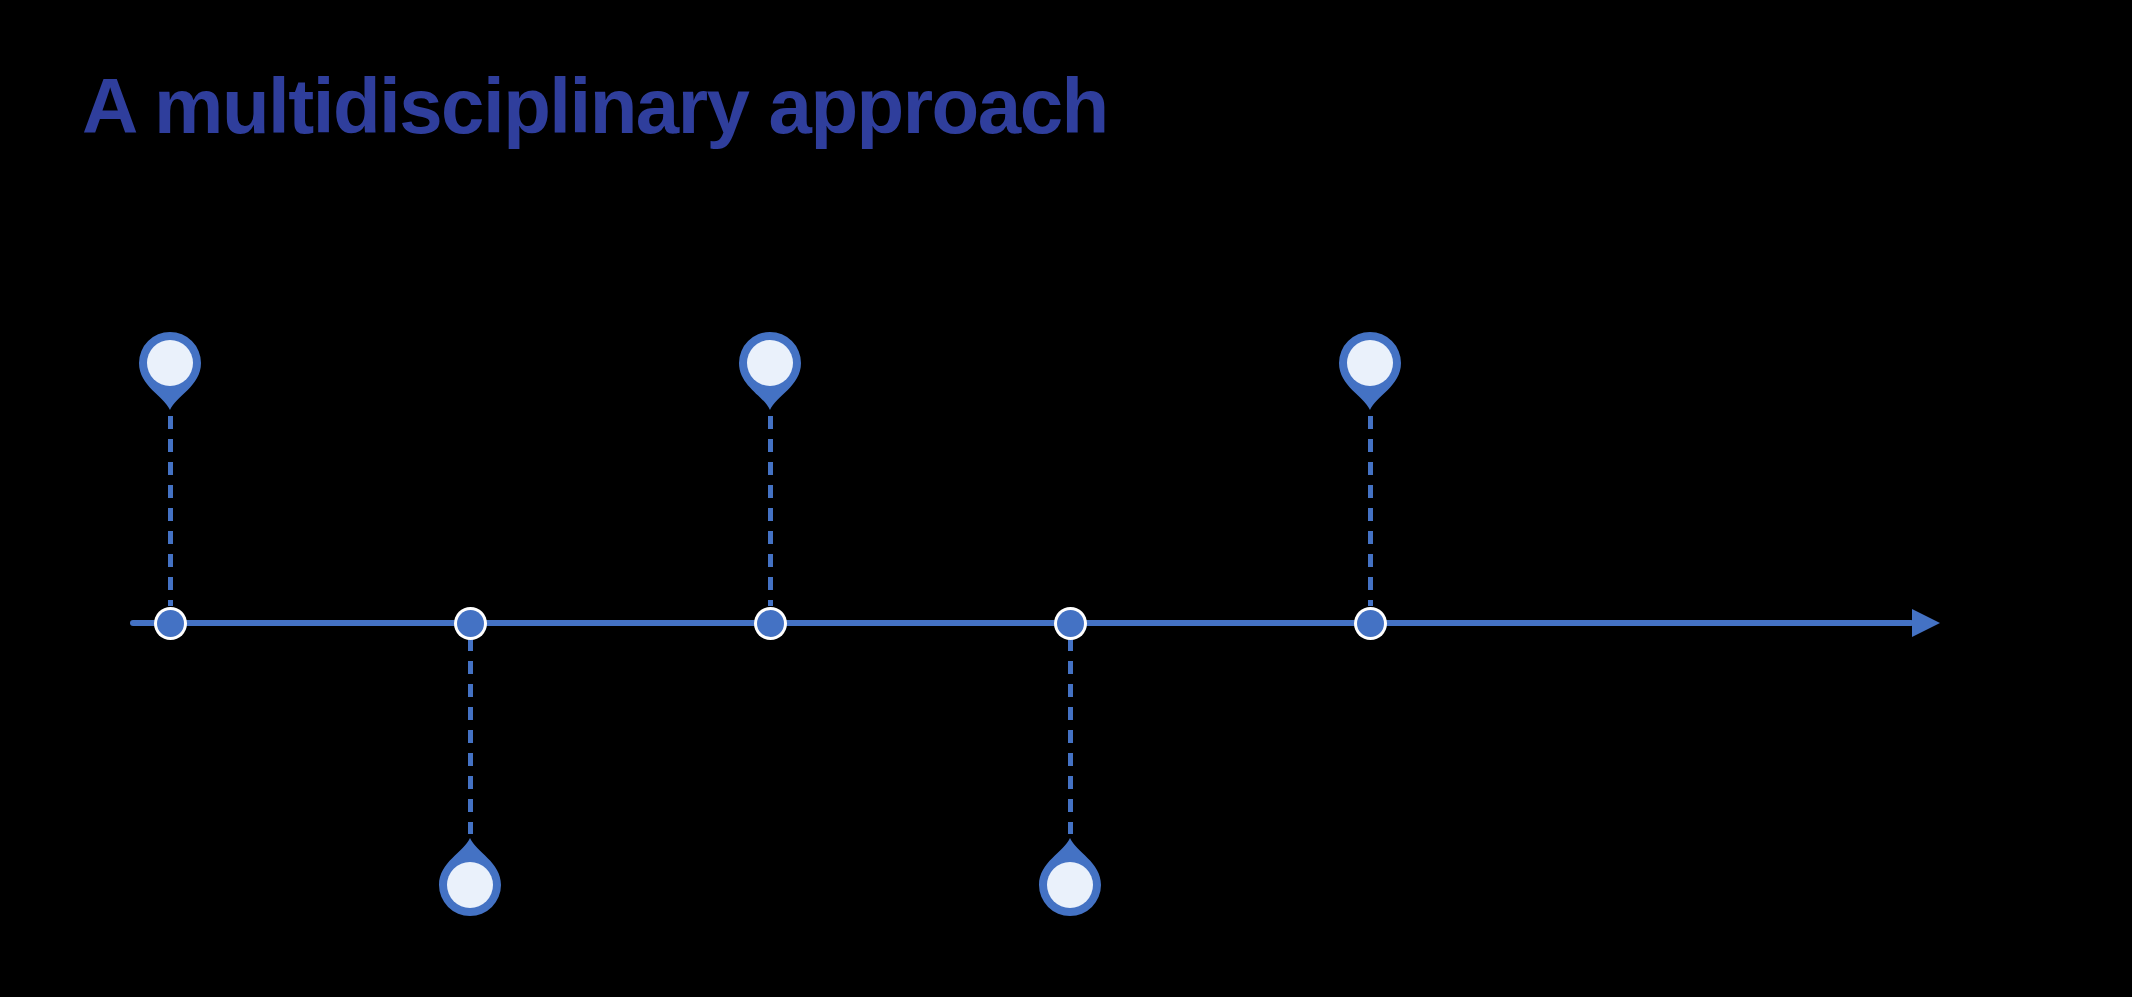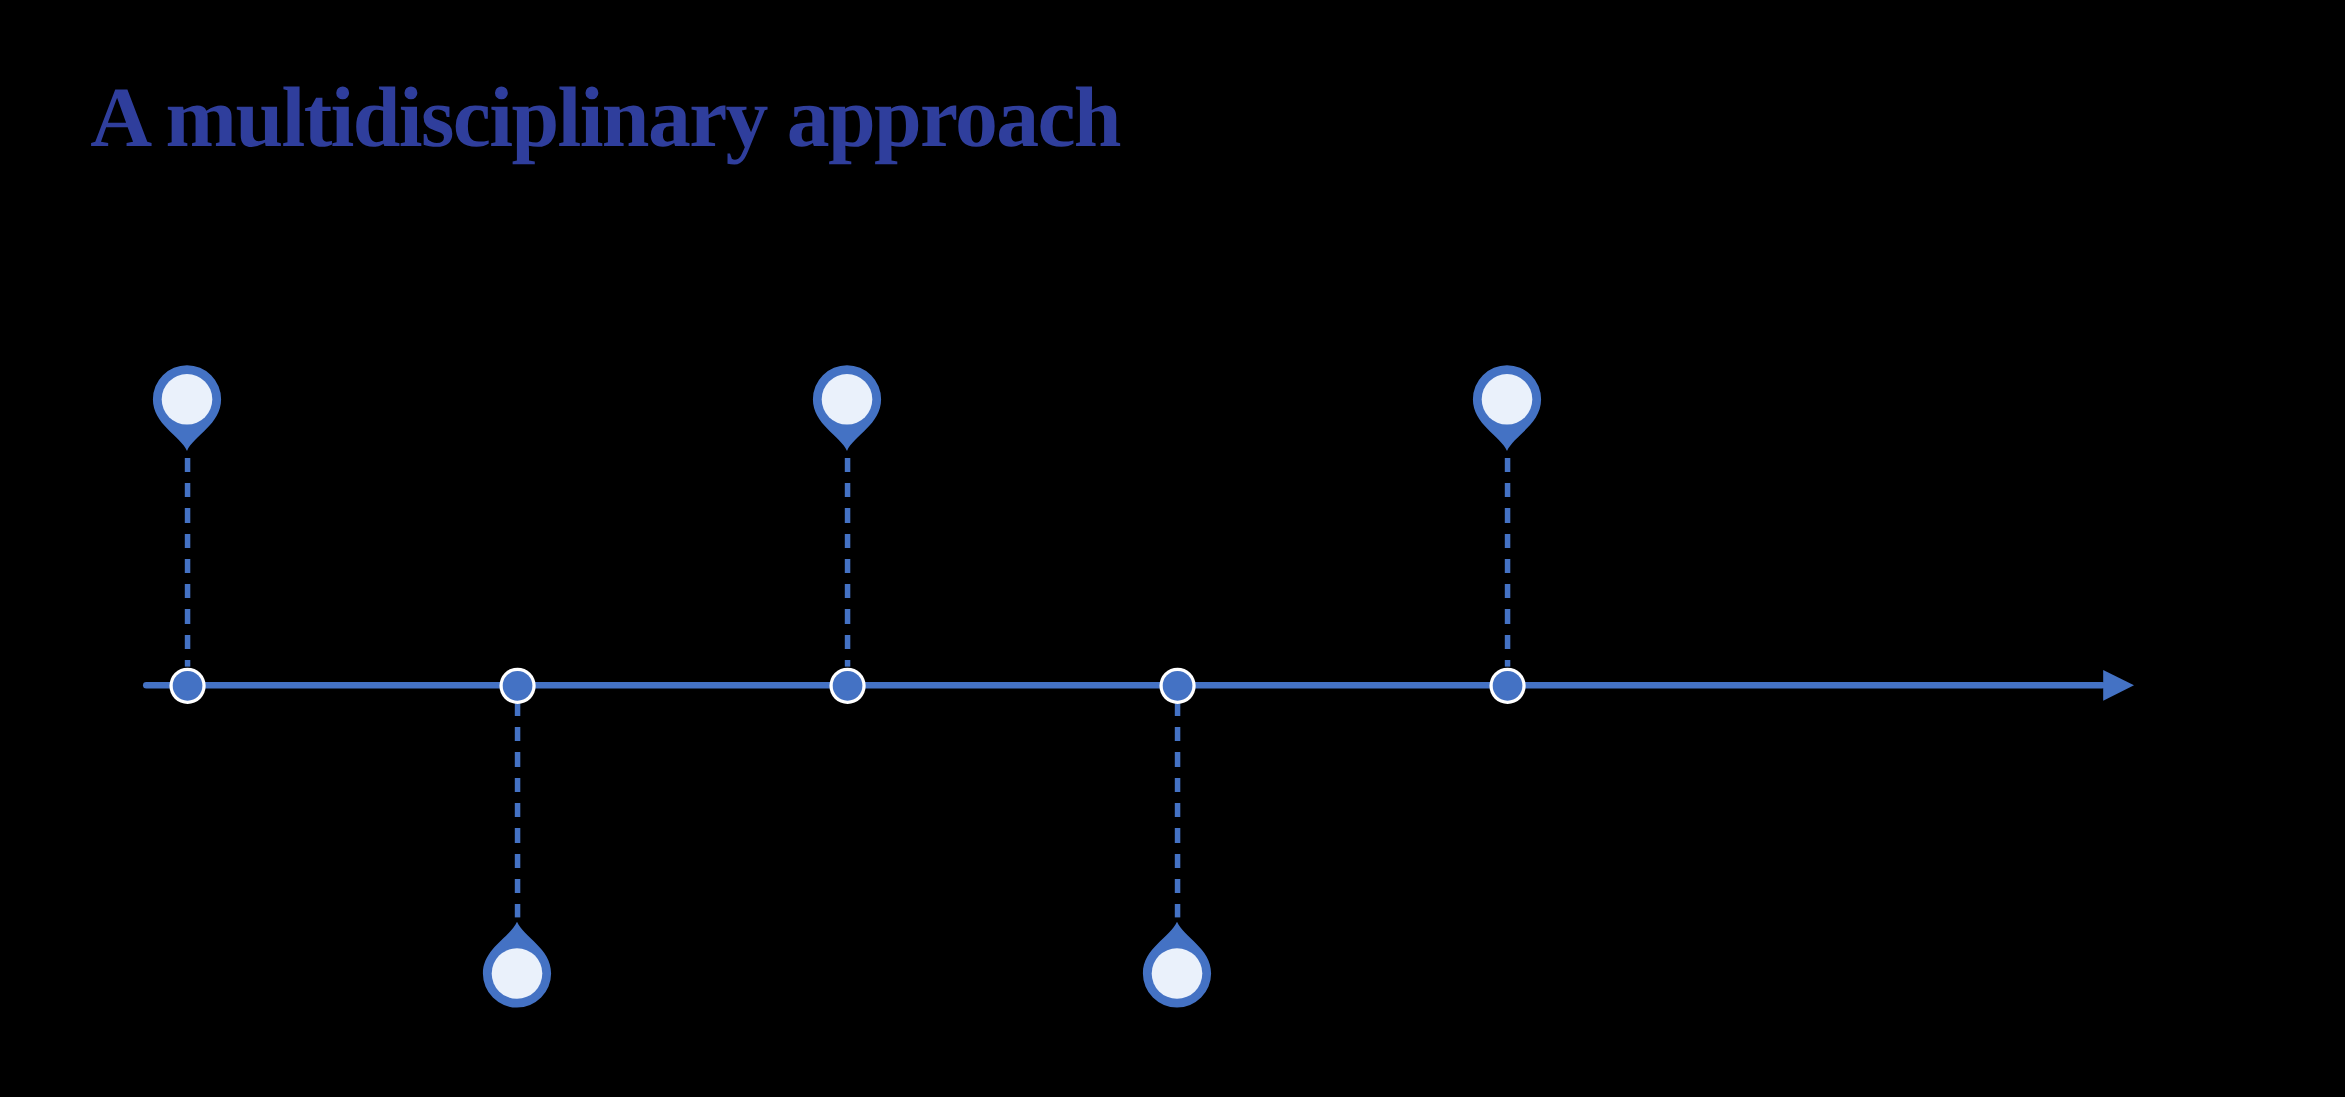--- a/index.html
+++ b/index.html
@@ -9,21 +9,20 @@
     width: 2132px;
     height: 997px;
     overflow: hidden;
     font-family: "Liberation Sans", sans-serif;
   }
   #slide {
     position: relative;
     width: 2096px;
     height: 997px;
     background: var(--bg, #000000);
-    font-family: Liberation Serif, serif;
   }
   #slide-title {
     position: absolute;
     left: 82px;
     top: 64px;
     font-size: 78px;
     font-weight: bold;
     letter-spacing: -1.5px;
     line-height: 1.1;
     color: var(--title-color, #2F3E9C);

